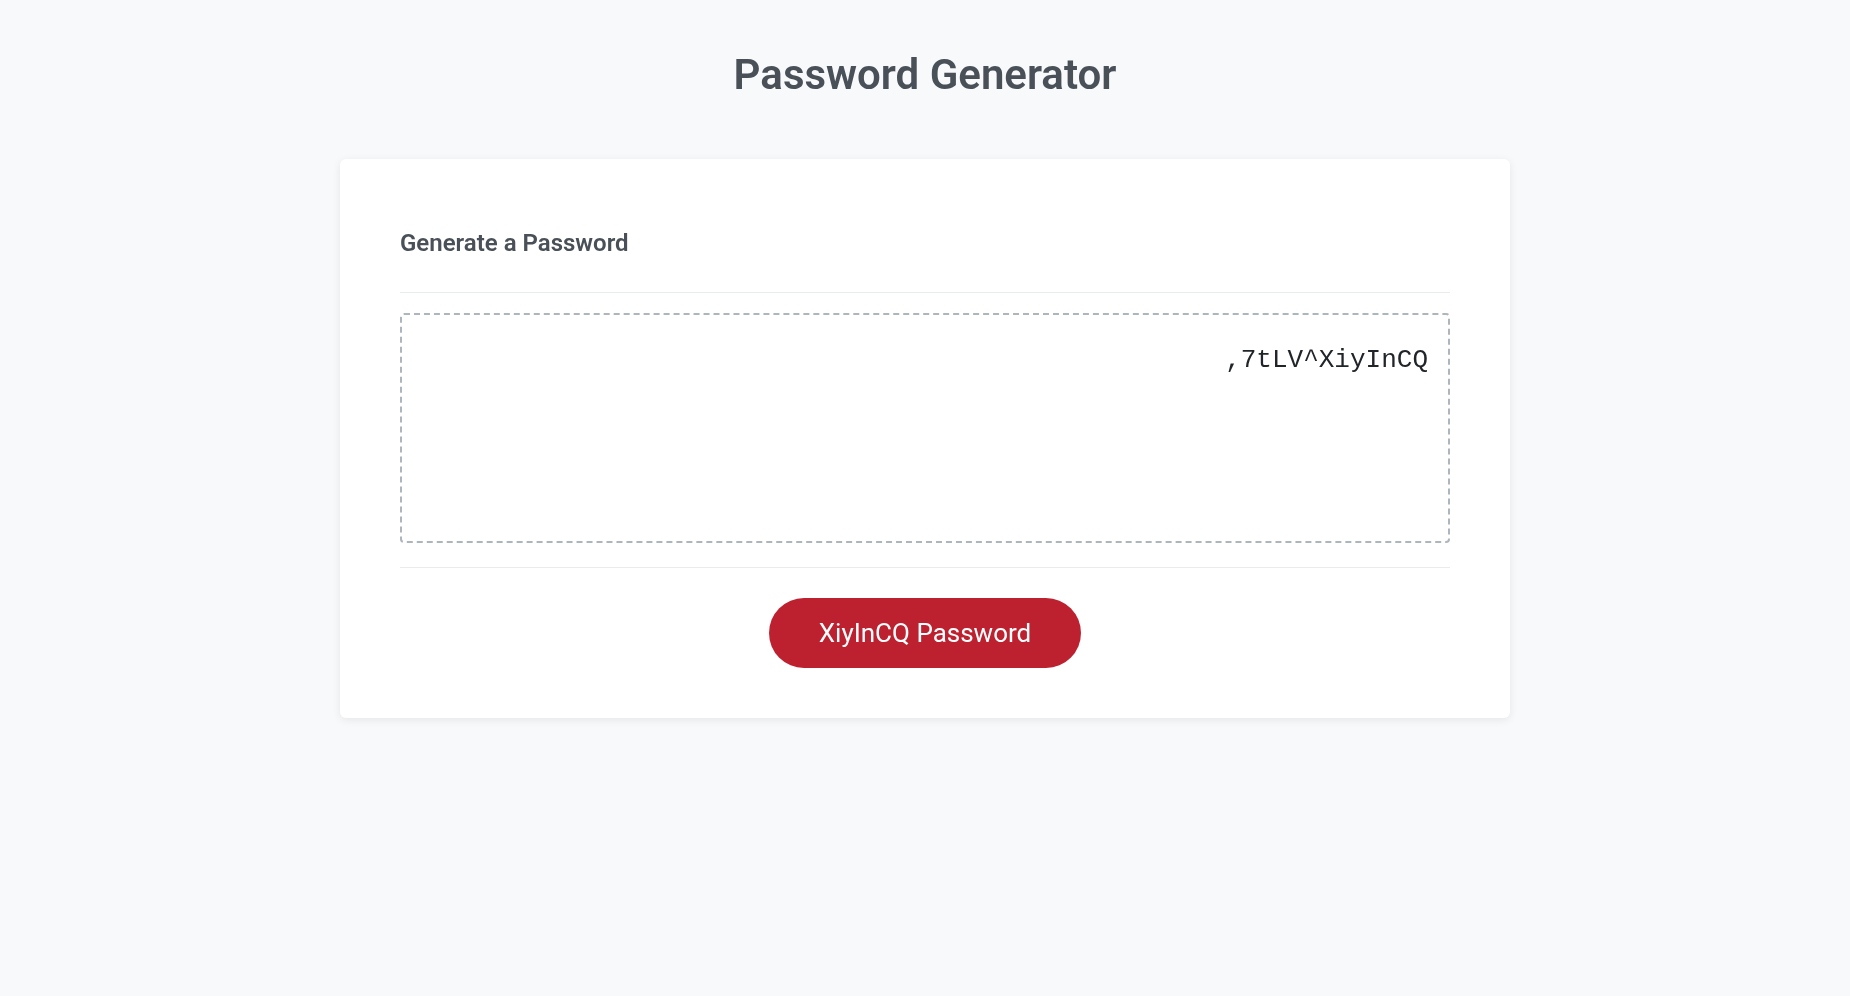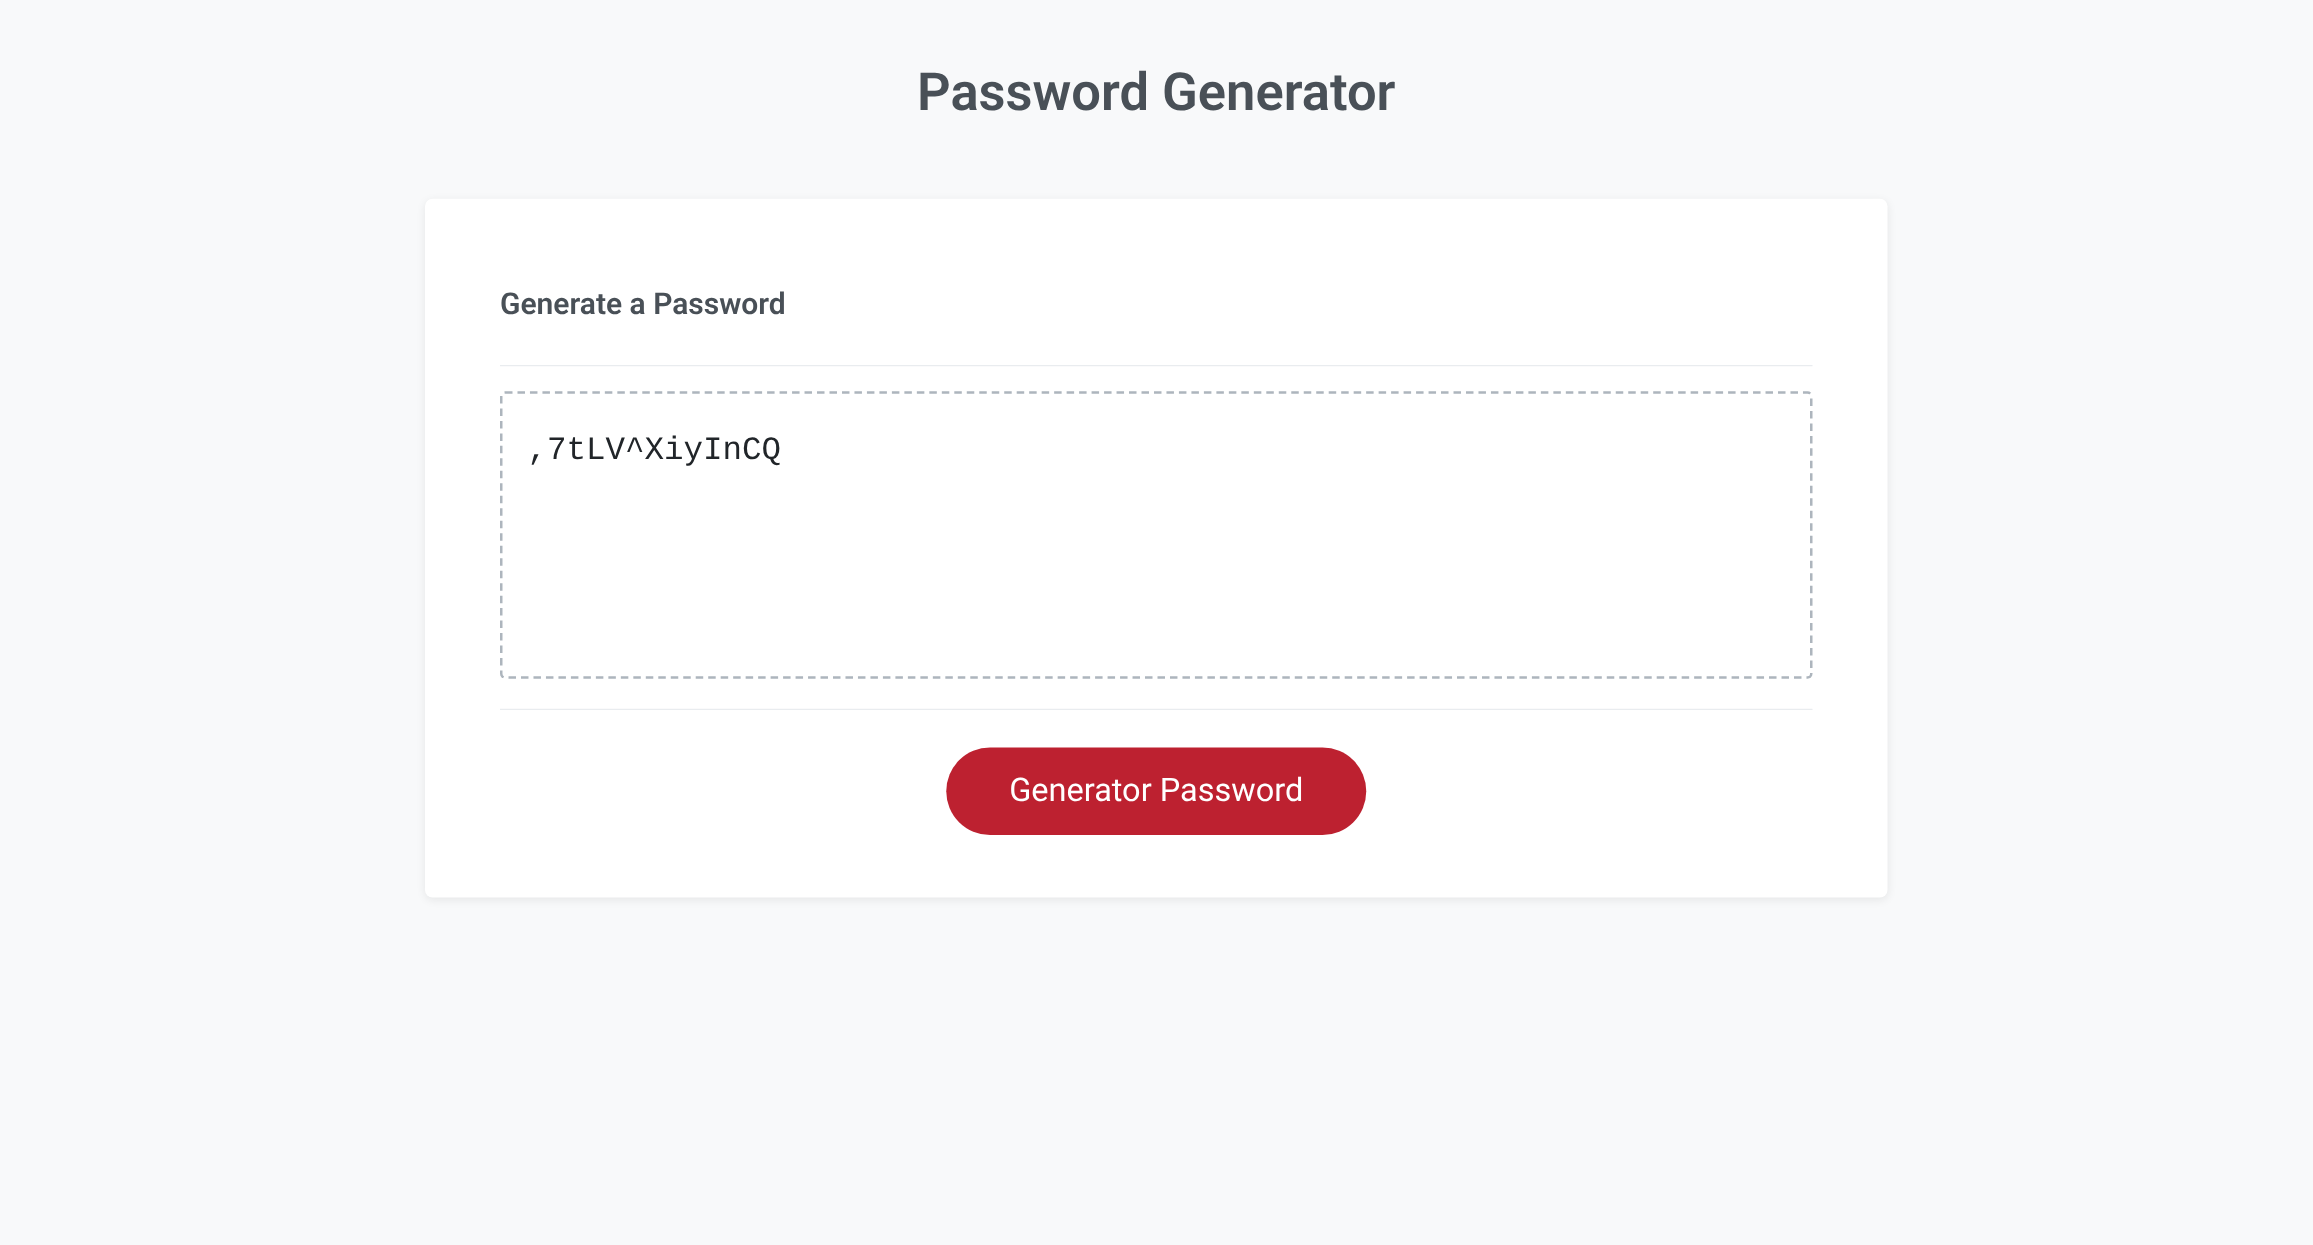--- a/index.html
+++ b/index.html
@@ -52,21 +52,21 @@
     }
     
     .password-output {
       border: 2px dashed #adb5bd;
       border-radius: 4px;
       padding: 30px 20px;
       width: 100%;
       height: 230px;
       font-family: "Courier New", Courier, monospace;
       font-size: 26px;
-      text-align: left;
+      text-align: right;
       resize: none;
       background-color: #ffffff;
       color: #212529;
       margin-bottom: 20px;
       outline: none;
     }
     
     .divider-bottom {
       border: none;
       border-top: 1px solid #e9ecef;
@@ -98,16 +98,16 @@
   <div class="card">
     <h2 class="card-title">Generate a Password</h2>
     
     <hr class="divider-top">
     
     <textarea class="password-output" readonly="" style="">,7tLV^XiyInCQ</textarea>
     
     <hr class="divider-bottom">
     
     <div class="button-wrapper">
-      <button class="generate-button">Generator Password</button>
+      <button class="generate-button">XiyInCQ Password</button>
     </div>
   </div>
 </div>
 
 </body></html>

